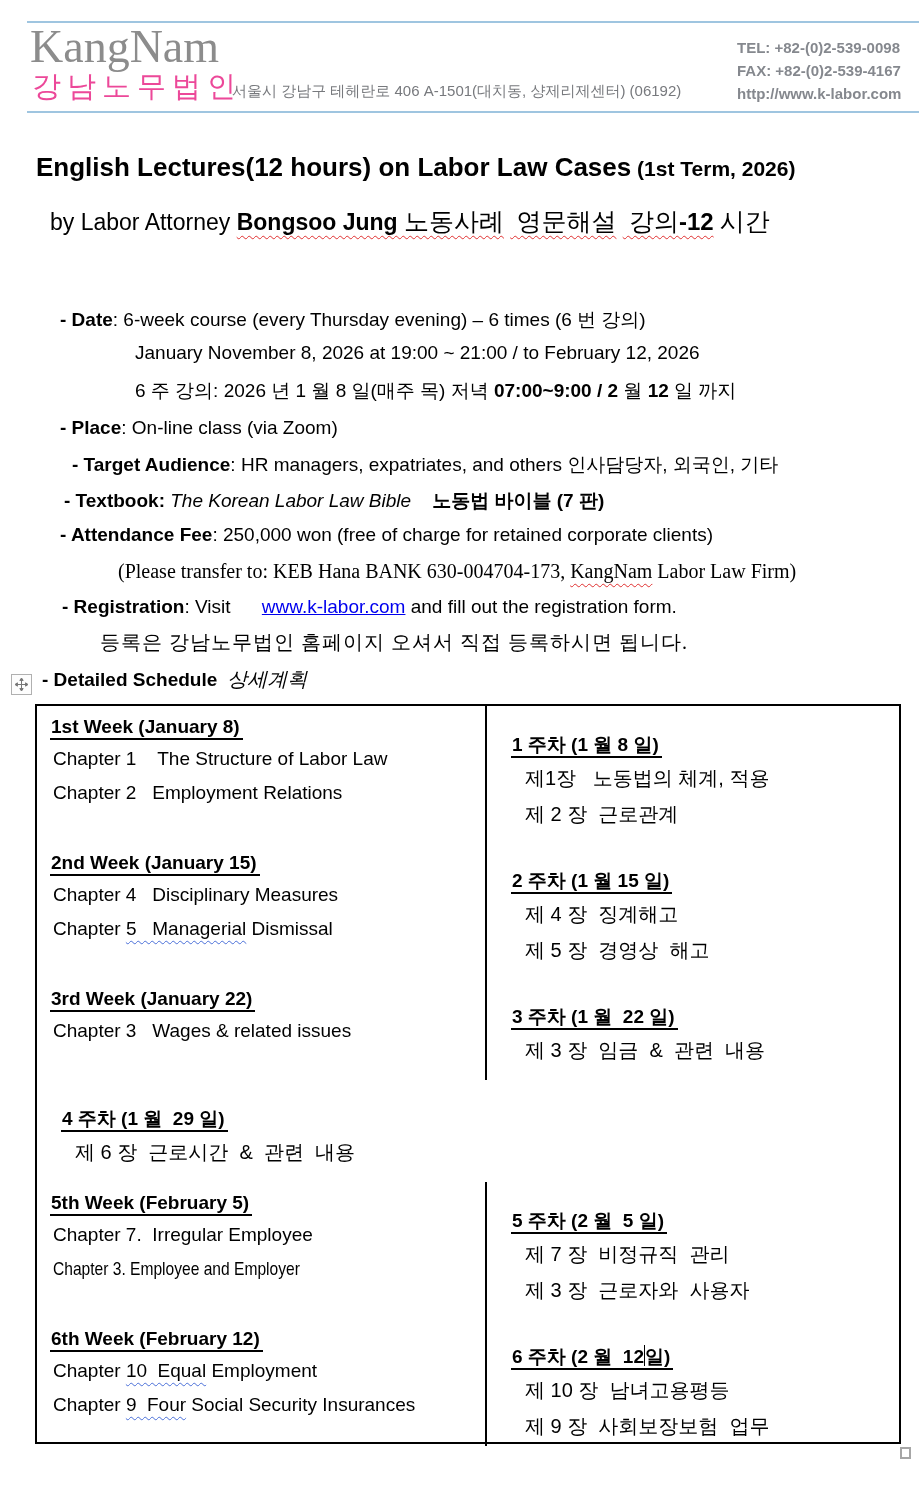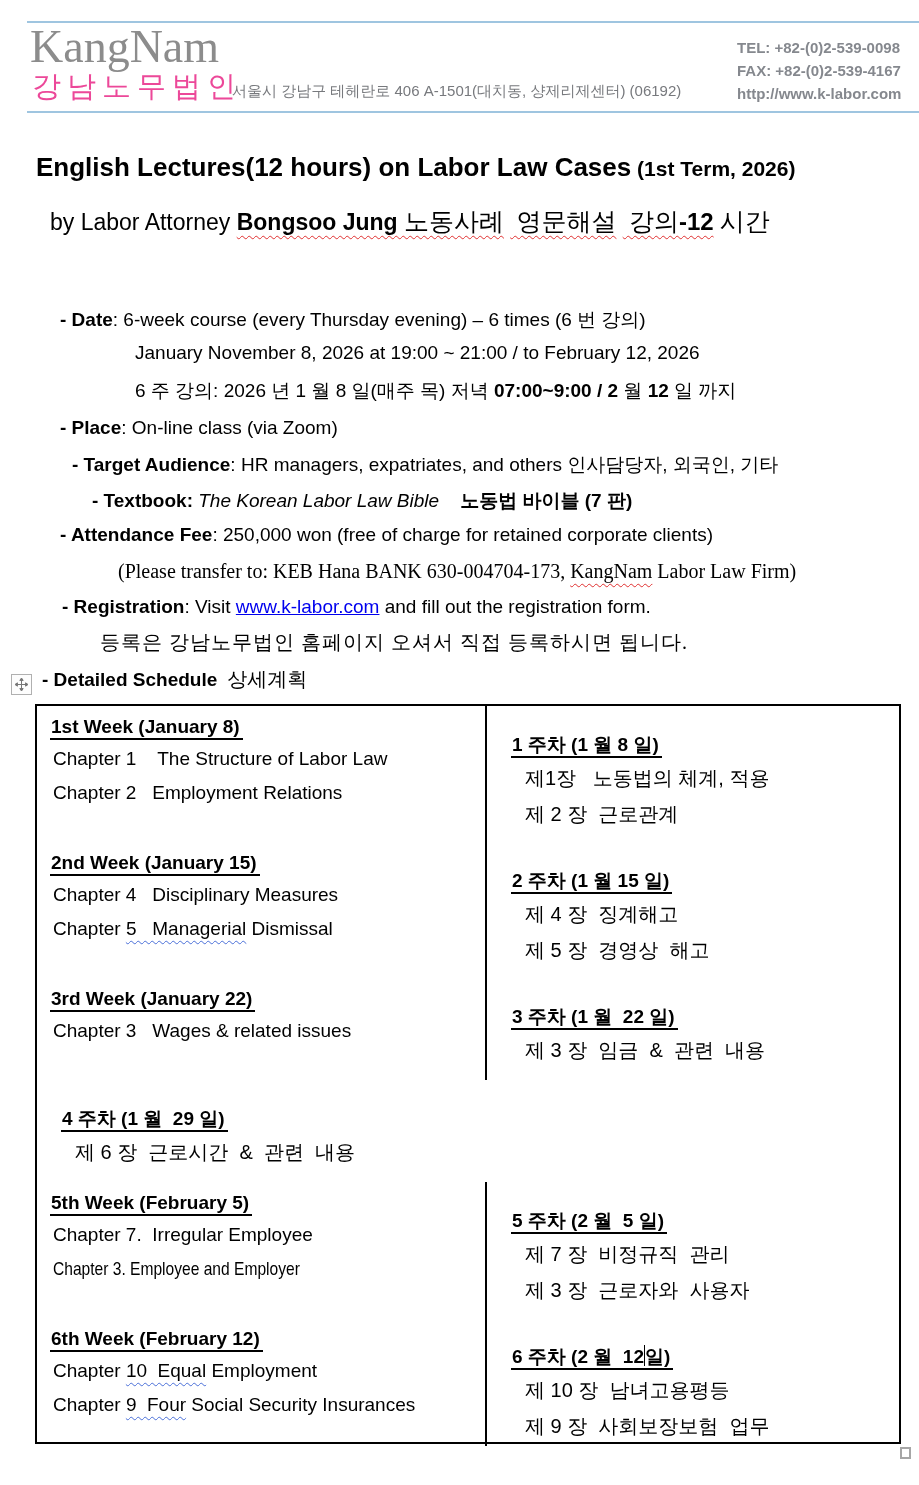--- a/index.html
+++ b/index.html
@@ -21,27 +21,27 @@
   .subtitle{position:absolute;left:50px;top:205px;font-size:23px;white-space:pre;}
   .subtitle .ko{font-family:"Liberation Serif",serif;font-size:25px;}
   .b{font-weight:bold;}
   .i{font-style:italic;}
   .sq-red{text-decoration:underline;text-decoration-style:wavy;text-decoration-color:#e03030;
           text-decoration-thickness:1px;text-underline-offset:5px;}
   .sq-blue{text-decoration:underline;text-decoration-style:wavy;text-decoration-color:#4a6fd8;
            text-decoration-thickness:1px;text-underline-offset:5px;}
   
   .line{position:absolute;font-size:19px;white-space:pre;}
-  .link{color:#0000ee;text-decoration:underline;cursor:pointer;}
+  .link{color:#0000ee;text-decoration:underline;cursor:pointer;margin-left:26px;}
   .serif20{font-family:"Liberation Serif",serif;font-size:20px;}
   
   .move-handle{position:absolute;left:11px;top:674px;width:19px;height:19px;border:1px solid #b0b0b0;
                background:#fdfdfd;display:flex;align-items:center;justify-content:center;}
   .sched-label{position:absolute;left:42px;top:666px;font-size:19px;white-space:pre;}
-  .sched-label .ko{font-family:"Liberation Serif",serif;font-size:20px;font-weight:normal;}
+  .sched-label .ko{font-family:"Liberation Serif",serif;font-size:20px;font-weight:normal;font-style:italic;}
   .table{position:absolute;left:35px;top:704px;width:866px;height:740px;border:2px solid #000;
          box-sizing:border-box;display:flex;flex-direction:column;}
   .t-row{display:flex;flex:0 0 auto;}
   .t-row:nth-child(1){height:136px;}
   .t-row:nth-child(2){height:136px;}
   .t-row:nth-child(3){height:102px;}
   .t-row:nth-child(4){height:102px;}
   .t-row:nth-child(5){height:136px;}
   .t-row:nth-child(6){height:128px;}
   .t-cell{box-sizing:border-box;white-space:pre;}
@@ -76,21 +76,21 @@
 
   <div class="title"><span>English Lectures(12 hours) on Labor Law Cases</span><span class="term"> (1st Term, 2026)</span></div>
 
   <div class="subtitle"><span>by Labor Attorney </span><span class="b sq-red">Bongsoo Jung</span><span class="ko sq-red"> 노동사례</span><span class="ko"> </span><span class="ko sq-red"> 영문해설</span><span class="ko"> </span><span class="ko sq-red"> 강의</span><span class="b sq-red" style="font-size:24px;">-12</span><span class="ko"> 시간</span></div>
 
   <div class="line" style="left:60px;top:307px;"><span class="b">- Date</span><span>: 6-week course (every Thursday evening) – 6 times (6 번 강의)</span></div>
   <div class="line" style="left:135px;top:342px;">January November 8, 2026 at 19:00 ~ 21:00 / to February 12, 2026</div>
   <div class="line" style="left:135px;top:378px;"><span>6 주 강의: 2026 년 1 월 8 일(매주 목) 저녁 </span><span class="b">07:00~9:00 / 2</span><span> 월 </span><span class="b">12</span><span> 일 까지</span></div>
   <div class="line" style="left:60px;top:417px;"><span class="b">- Place</span><span>: On-line class (via Zoom)</span></div>
   <div class="line" style="left:72px;top:452px;"><span class="b">- Target Audience</span><span>: HR managers, expatriates, and others 인사담당자, 외국인, 기타</span></div>
-  <div class="line" style="left:64px;top:488px;margin-left:28px;"><span class="b">- Textbook:</span><span class="i"> The Korean Labor Law Bible</span><span class="b">    노동법 바이블 (7 판)</span></div>
+  <div class="line" style="left:64px;top:488px;"><span class="b">- Textbook:</span><span class="i"> The Korean Labor Law Bible</span><span class="b">    노동법 바이블 (7 판)</span></div>
   <div class="line" style="left:60px;top:524px;"><span class="b">- Attendance Fee</span><span>: 250,000 won (free of charge for retained corporate clients)</span></div>
   <div class="line serif20" style="left:78px;top:560px;margin-left:40px;"><span>(Please transfer to: KEB Hana BANK 630-004704-173, </span><span class="sq-red">KangNam</span><span> Labor Law Firm)</span></div>
   <div class="line" style="left:62px;top:596px;"><span class="b">- Registration</span><span>: Visit </span><span class="link">www.k-labor.com</span><span> and fill out the registration form.</span></div>
   <div class="line serif20" style="left:100px;top:629px;letter-spacing:1px;">등록은 강남노무법인 홈페이지 오셔서 직접 등록하시면 됩니다.</div>
 
   <div class="move-handle">
     <svg width="13" height="13" viewBox="0 0 13 13">
       <g stroke="#777" stroke-width="1" fill="#777">
         <line x1="6.5" y1="1.5" x2="6.5" y2="11.5"></line>
         <line x1="1.5" y1="6.5" x2="11.5" y2="6.5"></line>

